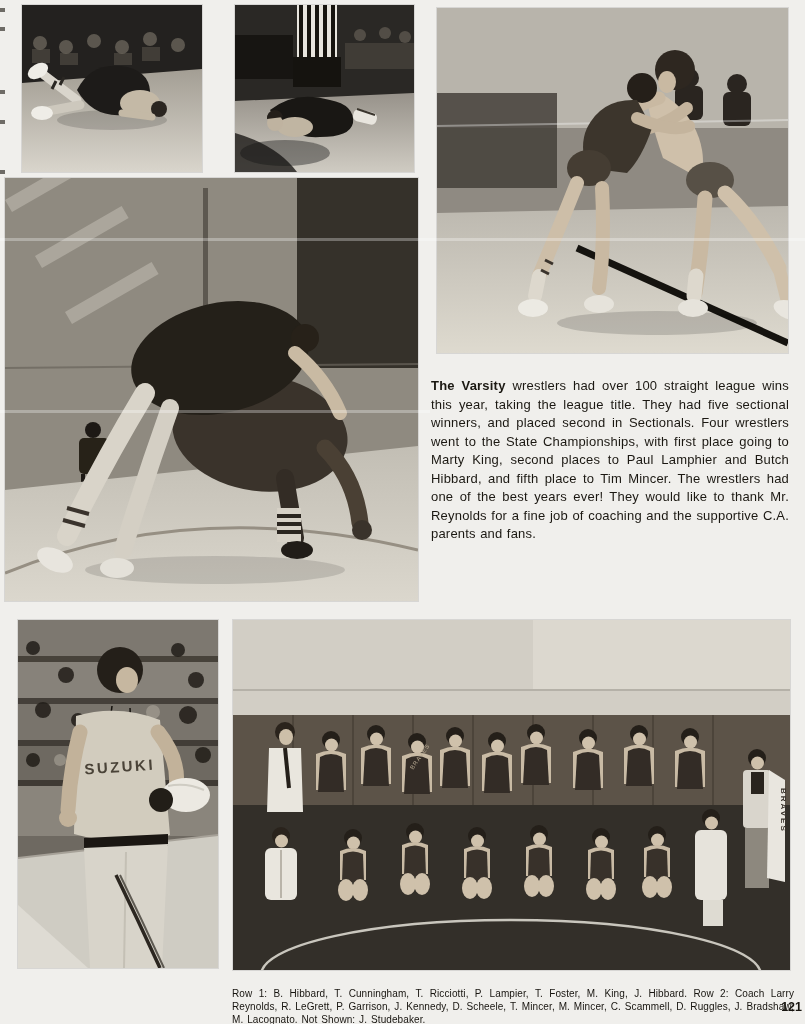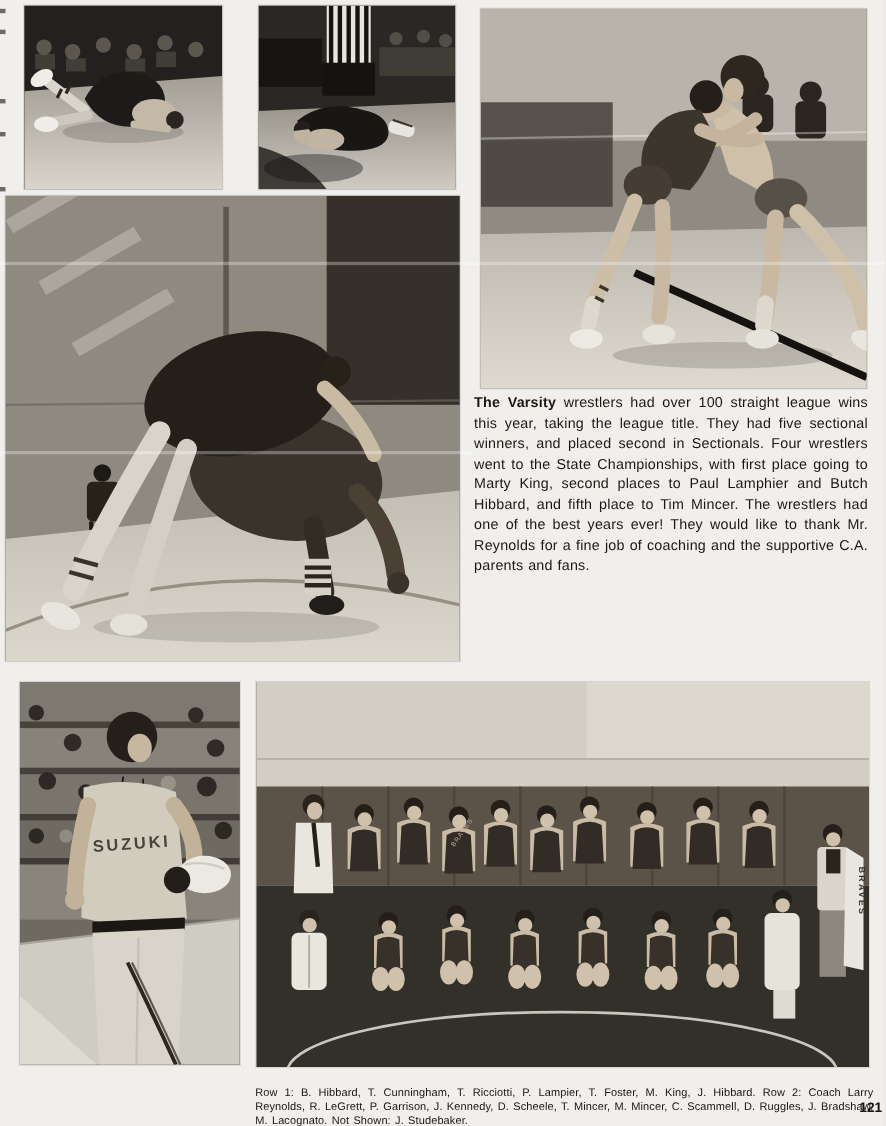--- a/index.html
+++ b/index.html
@@ -11,21 +11,21 @@
   .photo{position:absolute;overflow:hidden;background:#8b867c;
          box-shadow:0 0 0 1px rgba(0,0,0,.10);}
   .photo svg{display:block;width:100%;height:100%;}
   .p1{left:22px;top:5px;width:180px;height:167px;}
   .p2{left:235px;top:5px;width:179px;height:167px;}
   .p3{left:437px;top:8px;width:351px;height:345px;}
   .p4{left:5px;top:178px;width:413px;height:423px;}
   .p5{left:18px;top:620px;width:200px;height:348px;}
   .p6{left:233px;top:620px;width:557px;height:350px;}
   .article{
-    position:absolute;left:431px;top:344px;width:358px;
+    position:absolute;left:431px;top:364px;width:358px;
     font-size:13px;line-height:18.5px;text-align:justify;
     letter-spacing:.2px;word-spacing:.6px;color:#1b1812;
   }
   .article b{font-weight:bold;}
   .caption{
     position:absolute;left:232px;top:977px;width:562px;
     font-size:10px;line-height:13.2px;text-align:justify;
     letter-spacing:.1px;word-spacing:1px;color:#17140f;
   }
   .pagenum{

